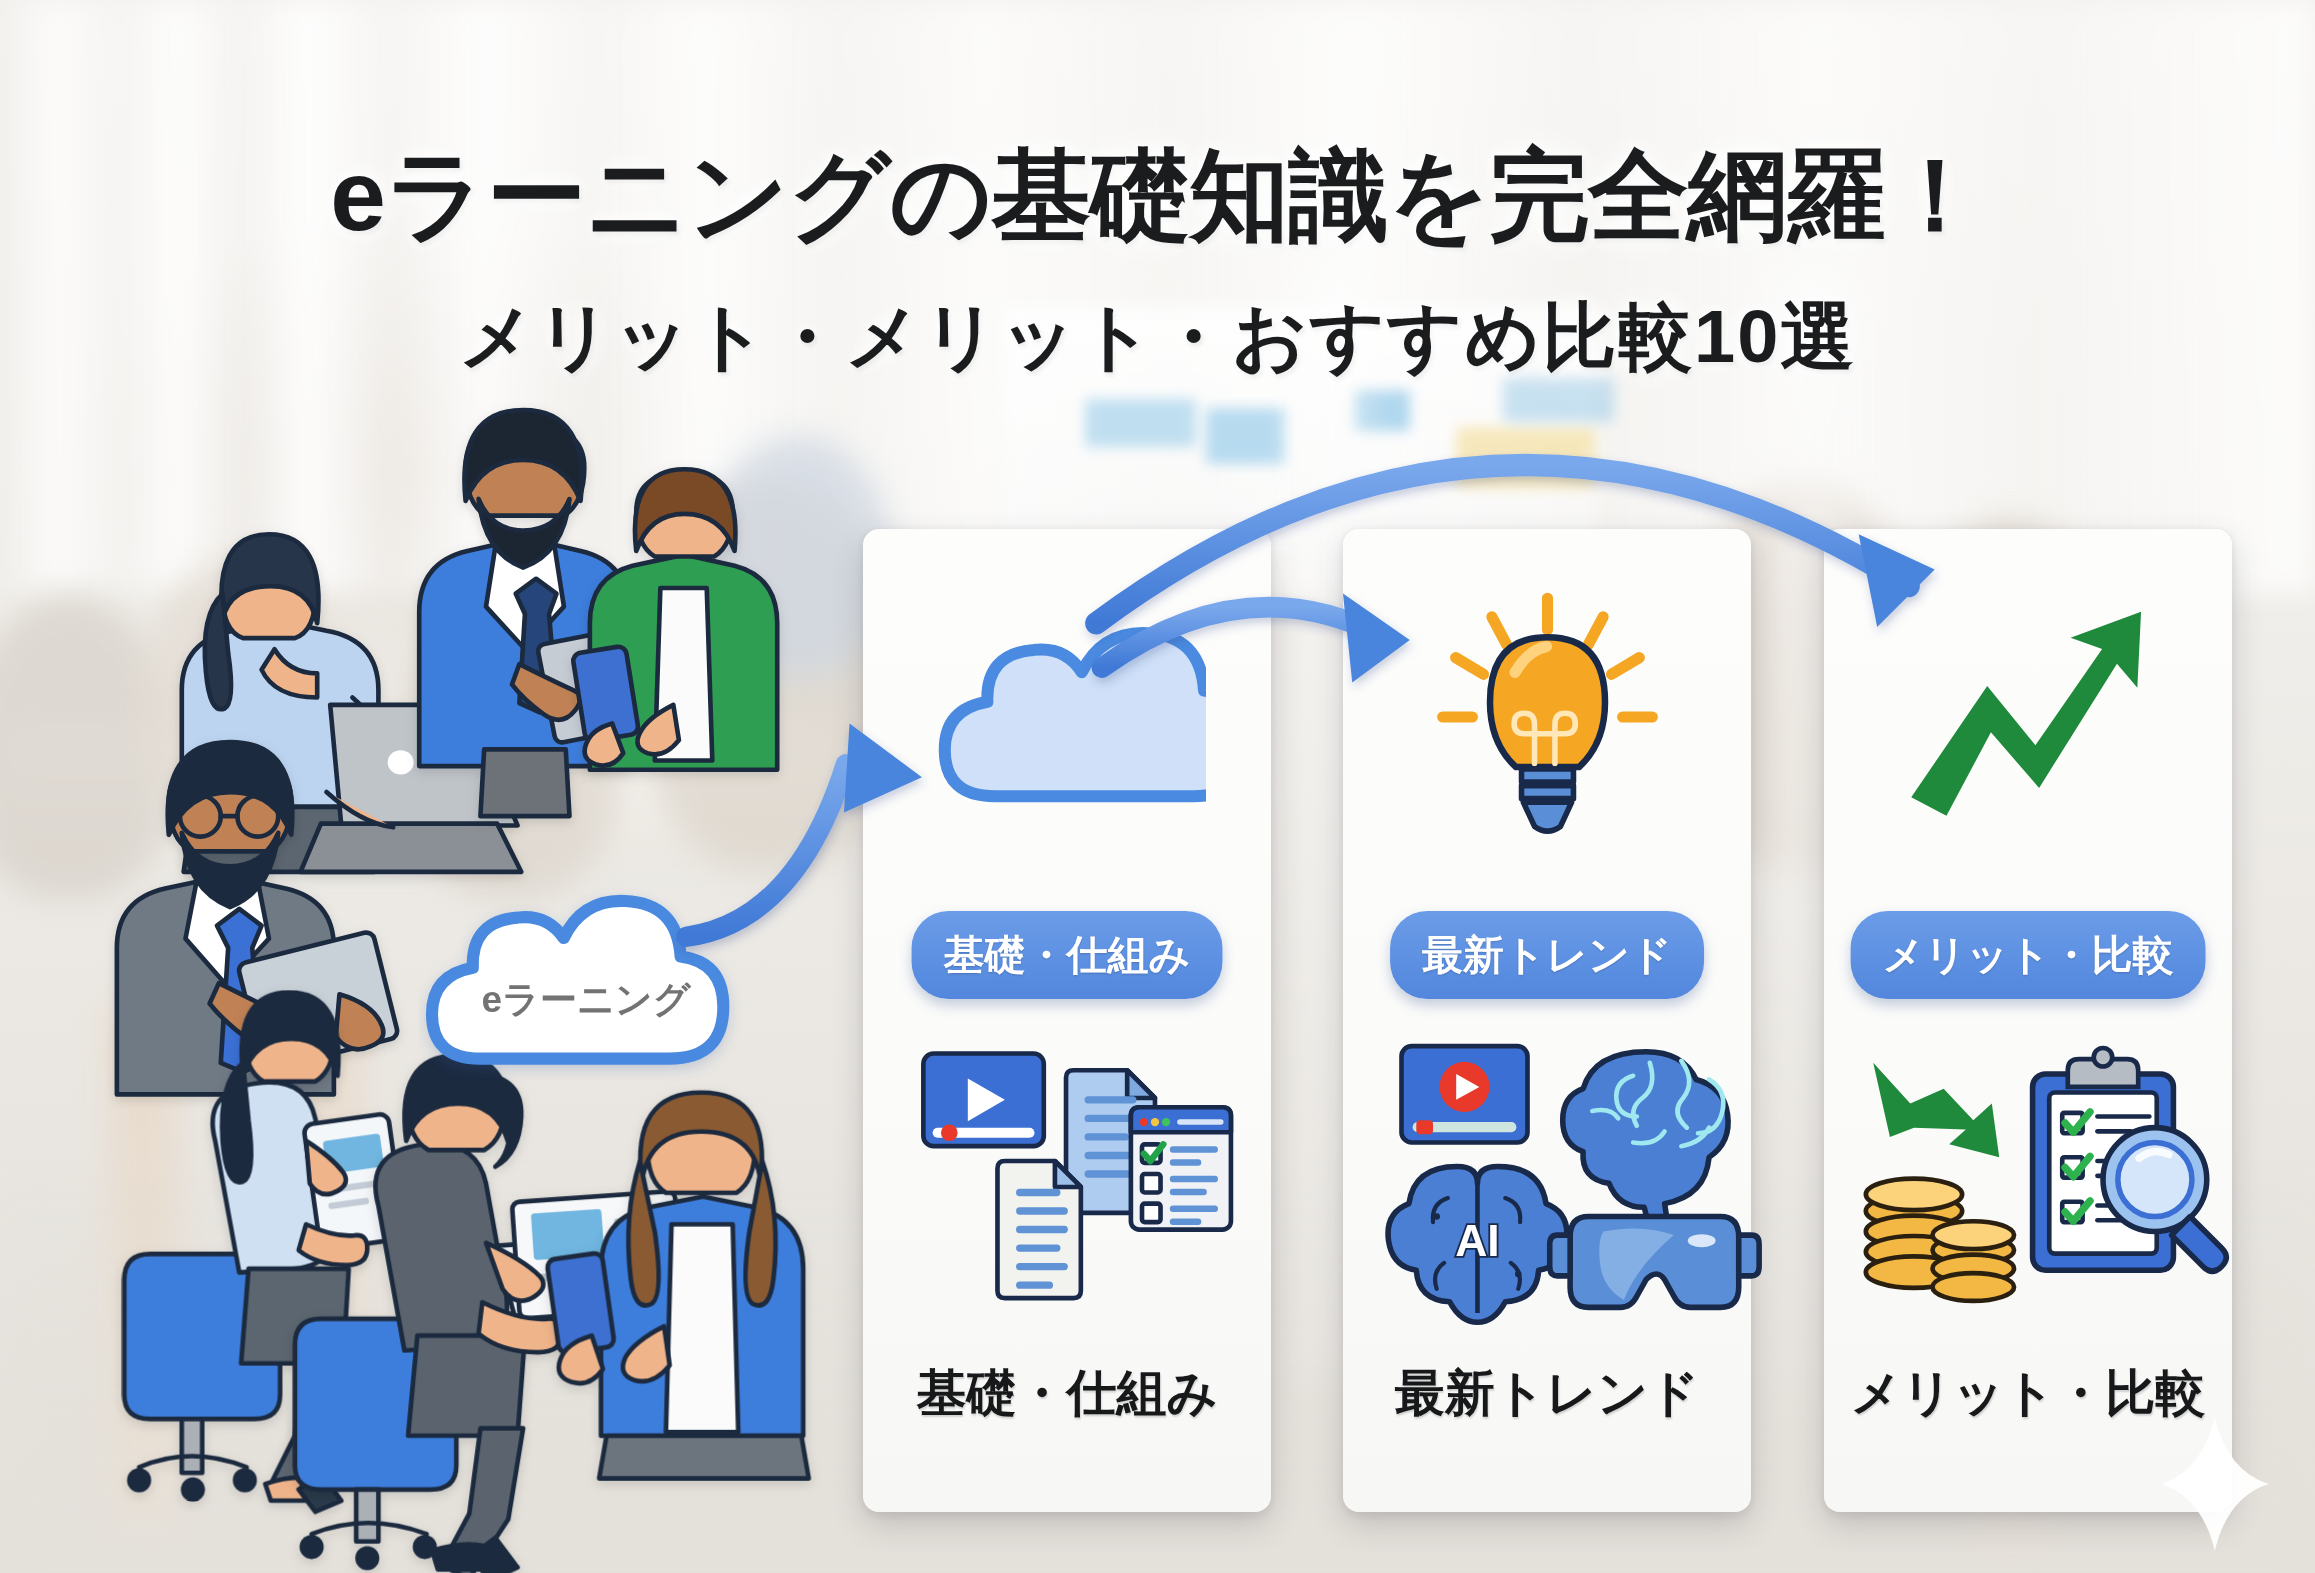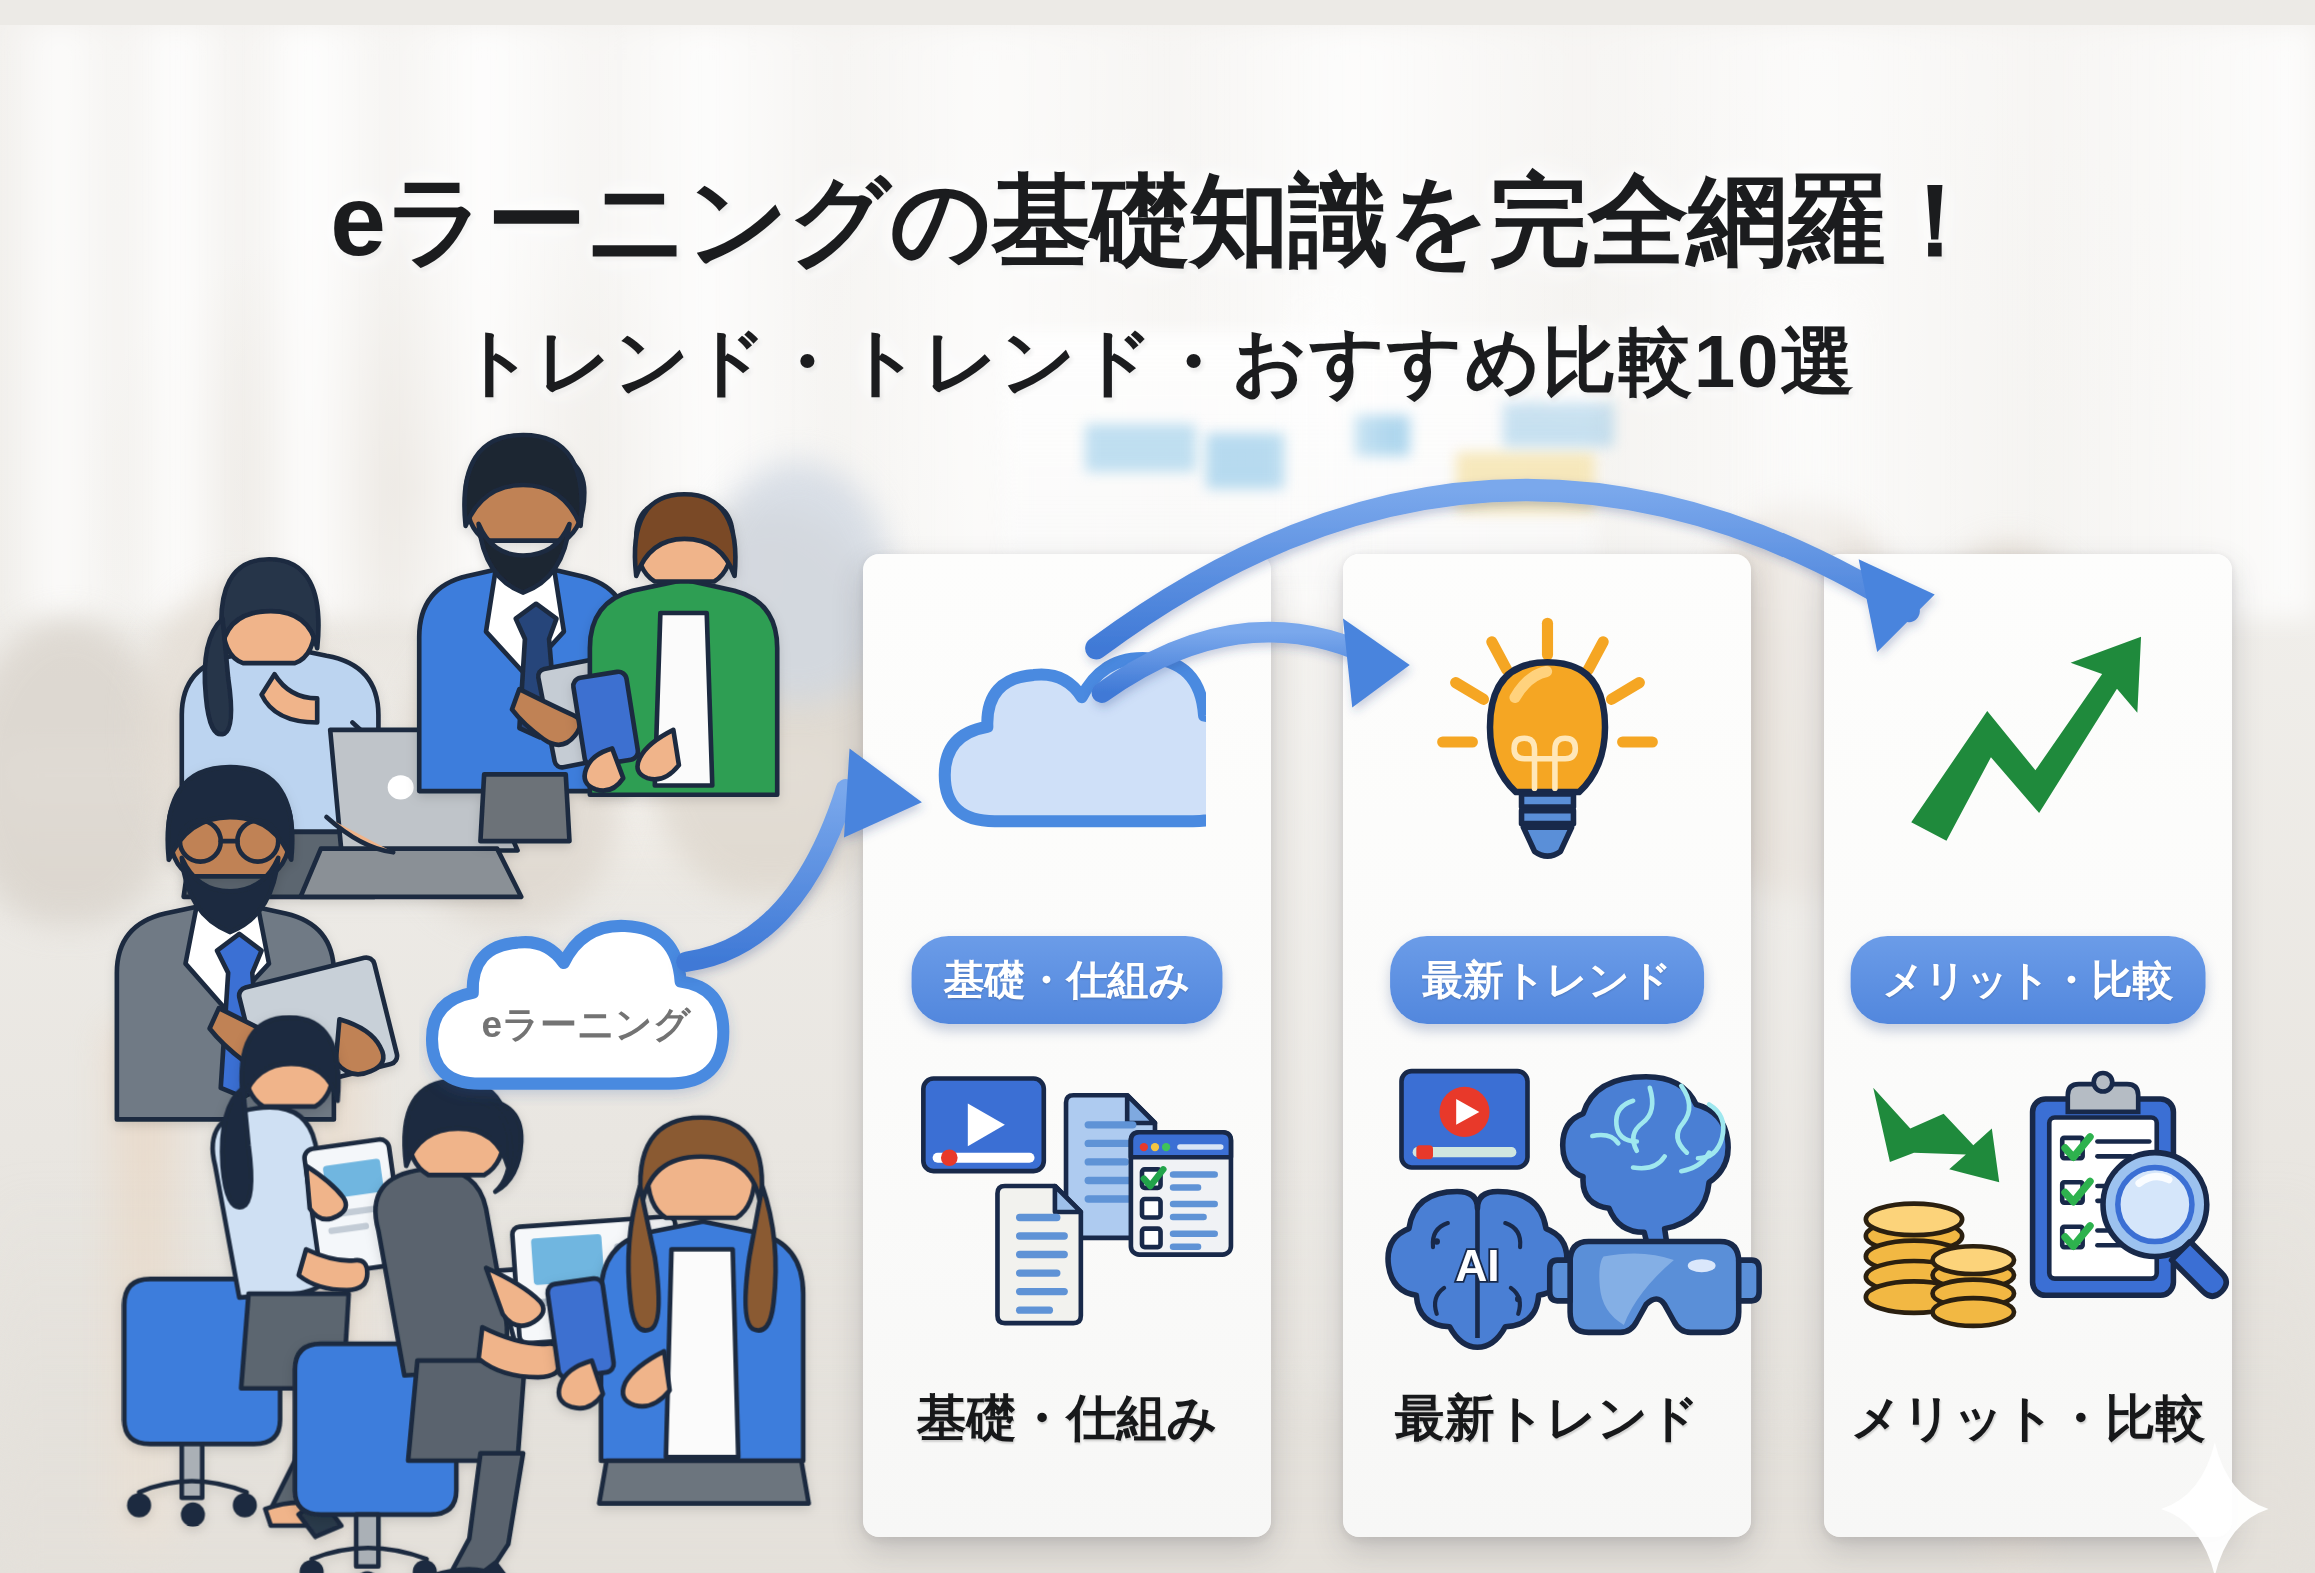--- a/index.html
+++ b/index.html
@@ -2,21 +2,21 @@
 <html style="font-size:15px"><head>
 <meta charset="utf-8">
 <style>
   html,body{margin:0;padding:0;}
   body{
     width:2315px;height:1573px;
     font-family:"Liberation Sans","DejaVu Sans",sans-serif;
     overflow:hidden;position:relative;
     background:#eceae6;
   }
-  #stage{position:absolute;inset:0;overflow:hidden;margin-top:25px;}
+  #stage{position:absolute;inset:0;overflow:hidden;}
 
   
   .bg-base{
     position:absolute;inset:0;
     background:
       radial-gradient(ellipse 482px 390px at 18% 30%, rgba(228,222,214,.95), rgba(236,232,226,0) 70%),
       radial-gradient(ellipse 427px 352px at 46% 22%, rgba(245,243,240,.9), rgba(245,243,240,0) 72%),
       radial-gradient(ellipse 649px 482px at 78% 26%, rgba(240,238,234,.9), rgba(240,238,234,0) 72%),
       linear-gradient(180deg,#f3f1ee 0%,#f0eeea 38%,#e9e6e1 72%,#e4e1db 100%);
   }
@@ -134,21 +134,21 @@
   <div class="bg-person" style="left:1688px;top:482px;width:232px;height:390px;background:#e0d7cd;"></div>
   <div class="bg-person" style="left:1902px;top:519px;width:213px;height:371px;background:#ded5ca;"></div>
 
   <div class="bg-streak" style="left:111px;top:1002px;width:65px;height:519px;background:linear-gradient(180deg,#e6c9ac,#efe2d3);"></div>
   <div class="bg-streak" style="left:306px;top:1020px;width:56px;height:482px;background:linear-gradient(180deg,#e8cfb5,#f0e5d8);"></div>
   <div class="bg-streak" style="left:1299px;top:278px;width:65px;height:1095px;background:linear-gradient(180deg,#ffffff,#eceae6);opacity:.5;"></div>
   <div class="bg-streak" style="left:1767px;top:278px;width:83px;height:1113px;background:linear-gradient(180deg,#ffffff,#e6e3de);opacity:.55;"></div>
   <div class="bg-streak" style="left:1985px;top:1206px;width:56px;height:334px;background:linear-gradient(180deg,#e8cdb4,#efe5da);"></div>
 
   <div class="headline" id="title">eラーニングの基礎知識を完全網羅！</div>
-  <div class="headline" id="subtitle">トレンド・トレンド・おすすめ比較10選</div>
+  <div class="headline" id="subtitle">メリット・メリット・おすすめ比較10選</div>
 
   <svg id="people" viewBox="0 0 2496 1696">
     <defs>
       <filter id="ppl-shadow" x="-20%" y="-20%" width="150%" height="150%">
         <feDropShadow dx="0" dy="4" stdDeviation="6" flood-color="#000" flood-opacity="0.13"></feDropShadow>
       </filter>
       <style>
         .ol{stroke:#1d2b3f;stroke-width:5;stroke-linejoin:round;stroke-linecap:round;}
         .sk{fill:#f0b48a;}
         .sk2{fill:#c08254;}

